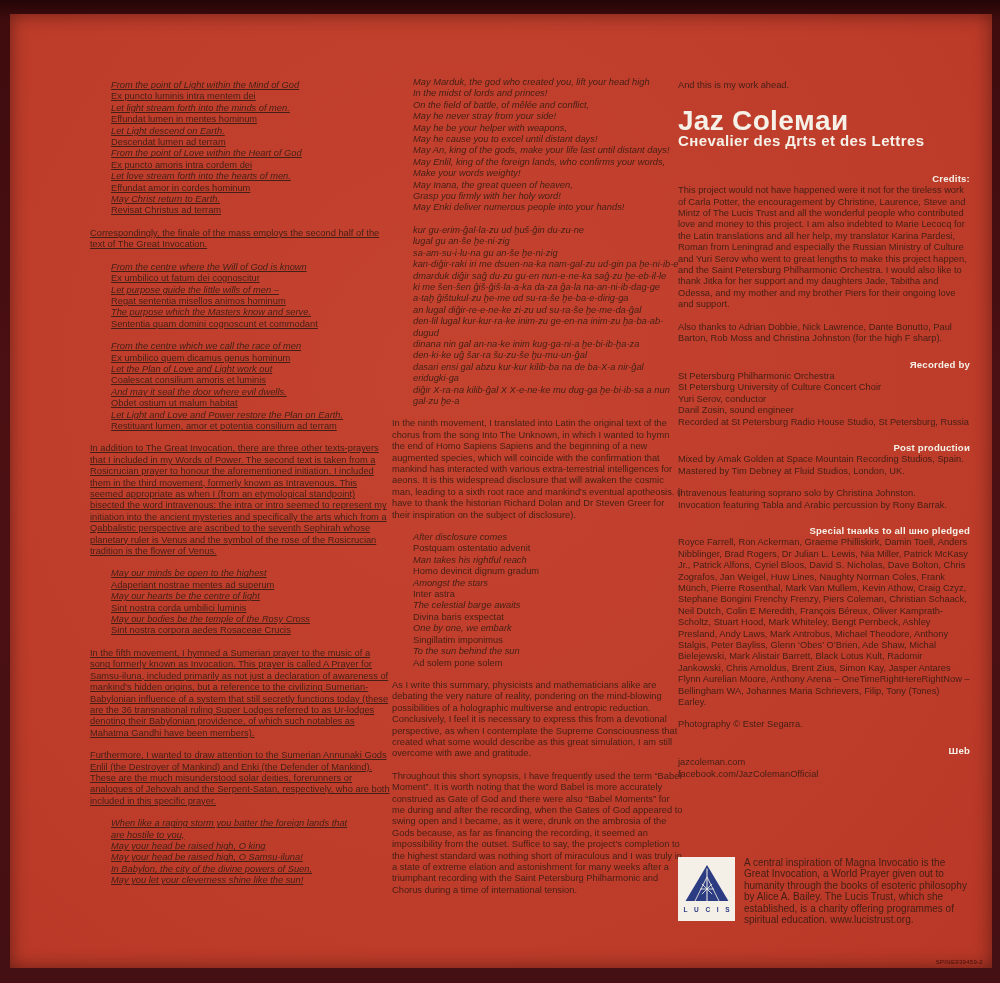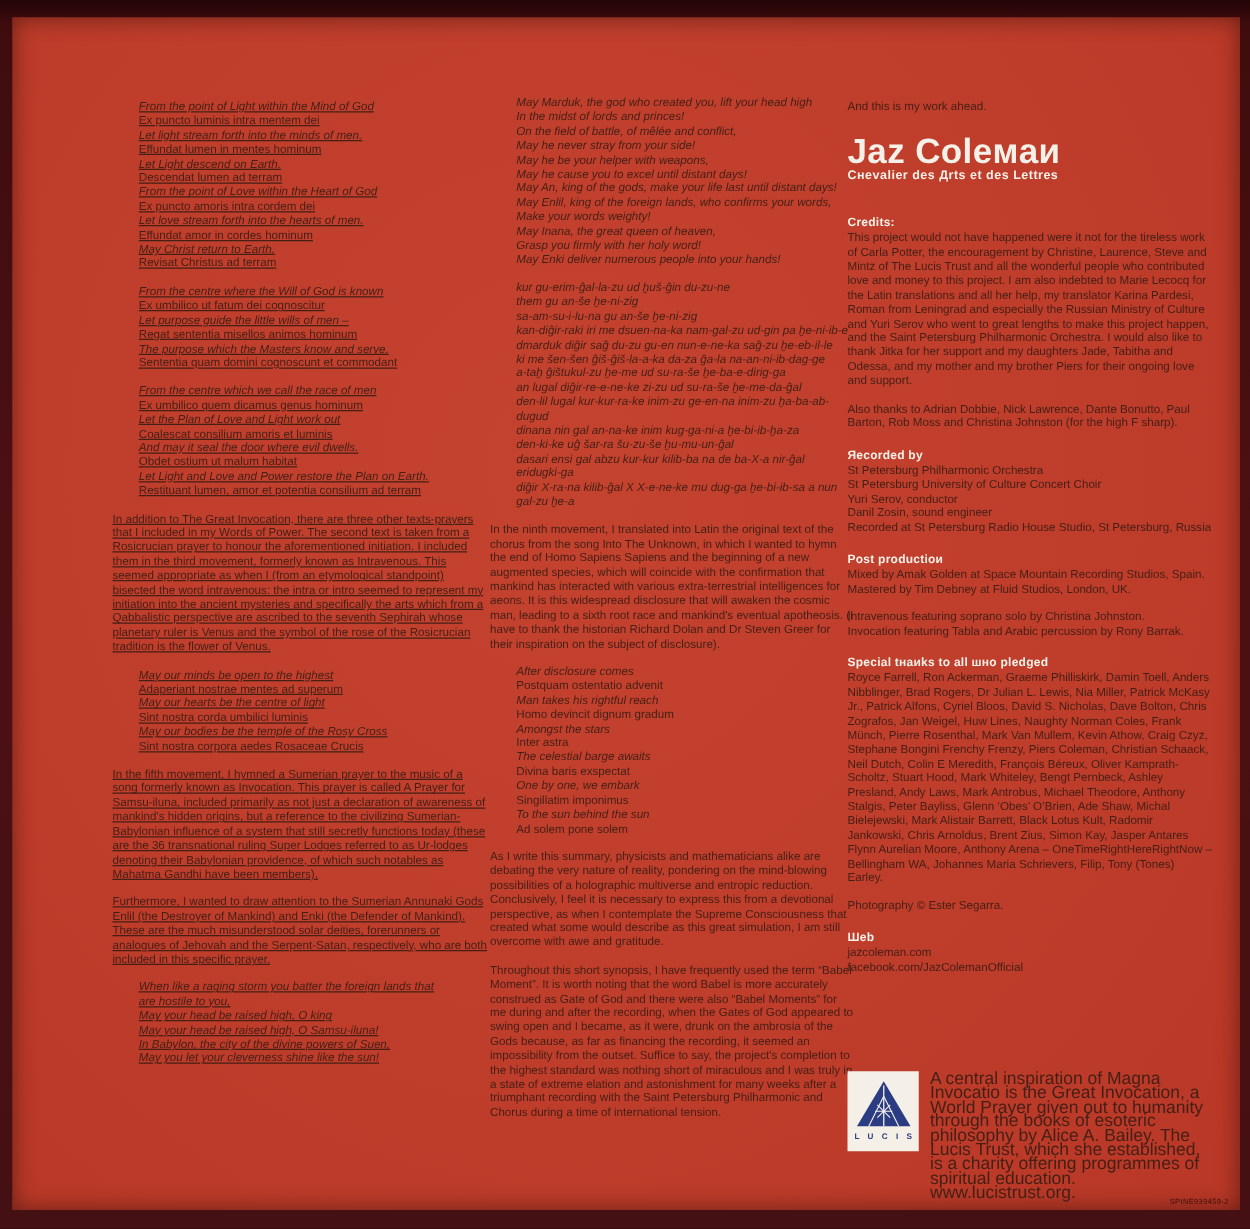--- a/index.html
+++ b/index.html
@@ -12,30 +12,30 @@
   .col{position:absolute;font-size:9.3px;line-height:11.4px;color:#441f16;}
   .col-left{left:80px;top:66px;width:302px;text-decoration:underline;}
   .col-mid{left:382px;top:63px;width:292px;}
   .col-right{left:668px;top:66px;width:292px;}
   .block{margin-top:11px;}
   .block:first-child{margin-top:0;}
   .indent{margin-left:21px;}
   .it{font-style:italic;}
   .para{text-align:left;}
   .title{font-size:28px;line-height:24px;font-weight:bold;color:#f6f1e8;margin-top:18px;letter-spacing:.3px;}
-  .subtitle{font-size:10px;font-weight:bold;color:#f6f1e8;margin-top:2px;letter-spacing:.4px;}
-  .heading{font-weight:bold;color:#f6f1e8;font-size:9.6px;margin-top:14px;letter-spacing:.2px;}
+  .subtitle{font-size:15px;font-weight:bold;color:#f6f1e8;margin-top:2px;letter-spacing:.4px;}
+  .heading{font-weight:bold;color:#f6f1e8;font-size:9.6px;margin-top:14px;letter-spacing:.2px;text-align:right;}
   .heading + .block{margin-top:1px;}
   .gap-lg{margin-top:26px;}
   .lucis-block{position:absolute;left:668px;top:843px;width:292px;display:flex;gap:9px;}
   .lucis-box{width:57px;height:64px;background:#f4efe7;flex:0 0 auto;
     display:flex;flex-direction:column;align-items:center;justify-content:flex-start;padding-top:5px;box-sizing:border-box;}
   .lucis-letters{width:46px;display:flex;justify-content:space-between;color:#2b3c82;
     font-size:6.5px;font-weight:bold;margin-top:2px;}
-  .lucis-text{font-size:14px;line-height:11.4px;color:#441f16;width:226px;}
+  .lucis-text{font-size:10px;line-height:11.4px;color:#441f16;width:226px;}
   .catalog{position:absolute;right:9px;bottom:3px;font-size:6px;color:rgba(43,8,7,.85);letter-spacing:.3px;}
 </style>
 </head>
 <body>
 
 <div class="stage">
   <div class="card">
 
     <div class="col col-left">
         <div class="block verse indent">
@@ -45,20 +45,21 @@
           <div class="ln">Effundat lumen in mentes hominum</div>
           <div class="ln it">Let Light descend on Earth.</div>
           <div class="ln">Descendat lumen ad terram</div>
           <div class="ln it">From the point of Love within the Heart of God</div>
           <div class="ln">Ex puncto amoris intra cordem dei</div>
           <div class="ln it">Let love stream forth into the hearts of men.</div>
           <div class="ln">Effundat amor in cordes hominum</div>
           <div class="ln it">May Christ return to Earth.</div>
           <div class="ln">Revisat Christus ad terram</div>
         </div>
+        <div class="block para">Correspondingly, the finale of the mass employs the second half of the text of The Great Invocation.</div>
         <div class="block verse indent">
           <div class="ln it">From the centre where the Will of God is known</div>
           <div class="ln">Ex umbilico ut fatum dei cognoscitur</div>
           <div class="ln it">Let purpose guide the little wills of men –</div>
           <div class="ln">Regat sententia misellos animos hominum</div>
           <div class="ln it">The purpose which the Masters know and serve.</div>
           <div class="ln">Sententia quam domini cognoscunt et commodant</div>
         </div>
         <div class="block verse indent">
           <div class="ln it">From the centre which we call the race of men</div>
@@ -100,21 +101,21 @@
           <div class="ln it">May he cause you to excel until distant days!</div>
           <div class="ln it">May An, king of the gods, make your life last until distant days!</div>
           <div class="ln it">May Enlil, king of the foreign lands, who confirms your words,</div>
           <div class="ln it">Make your words weighty!</div>
           <div class="ln it">May Inana, the great queen of heaven,</div>
           <div class="ln it">Grasp you firmly with her holy word!</div>
           <div class="ln it">May Enki deliver numerous people into your hands!</div>
         </div>
         <div class="block verse indent">
           <div class="ln it">kur gu-erim-ĝal-la-zu ud ḫuš-ĝin du-zu-ne</div>
-          <div class="ln it">them gu an-še ḫe-ni-zig</div>
+          <div class="ln it">lugal gu an-še ḫe-ni-zig</div>
           <div class="ln it">sa-am-su-i-lu-na gu an-še ḫe-ni-zig</div>
           <div class="ln it">kan-diĝir-raki iri me dsuen-na-ka nam-gal-zu ud-gin pa ḫe-ni-ib-e</div>
           <div class="ln it">dmarduk diĝir saĝ du-zu gu-en nun-e-ne-ka saĝ-zu ḫe-eb-il-le</div>
           <div class="ln it">ki me šen-šen ĝiš-ĝiš-la-a-ka da-za ĝa-la na-an-ni-ib-dag-ge</div>
           <div class="ln it">a-taḫ ĝištukul-zu ḫe-me ud su-ra-še ḫe-ba-e-dirig-ga</div>
           <div class="ln it">an lugal diĝir-re-e-ne-ke zi-zu ud su-ra-še ḫe-me-da-ĝal</div>
           <div class="ln it">den-lil lugal kur-kur-ra-ke inim-zu ge-en-na inim-zu ḫa-ba-ab-</div>
           <div class="ln it">dugud</div>
           <div class="ln it">dinana nin gal an-na-ke inim kug-ga-ni-a ḫe-bi-ib-ḫa-za</div>
           <div class="ln it">den-ki-ke uĝ šar-ra šu-zu-še ḫu-mu-un-ĝal</div>

